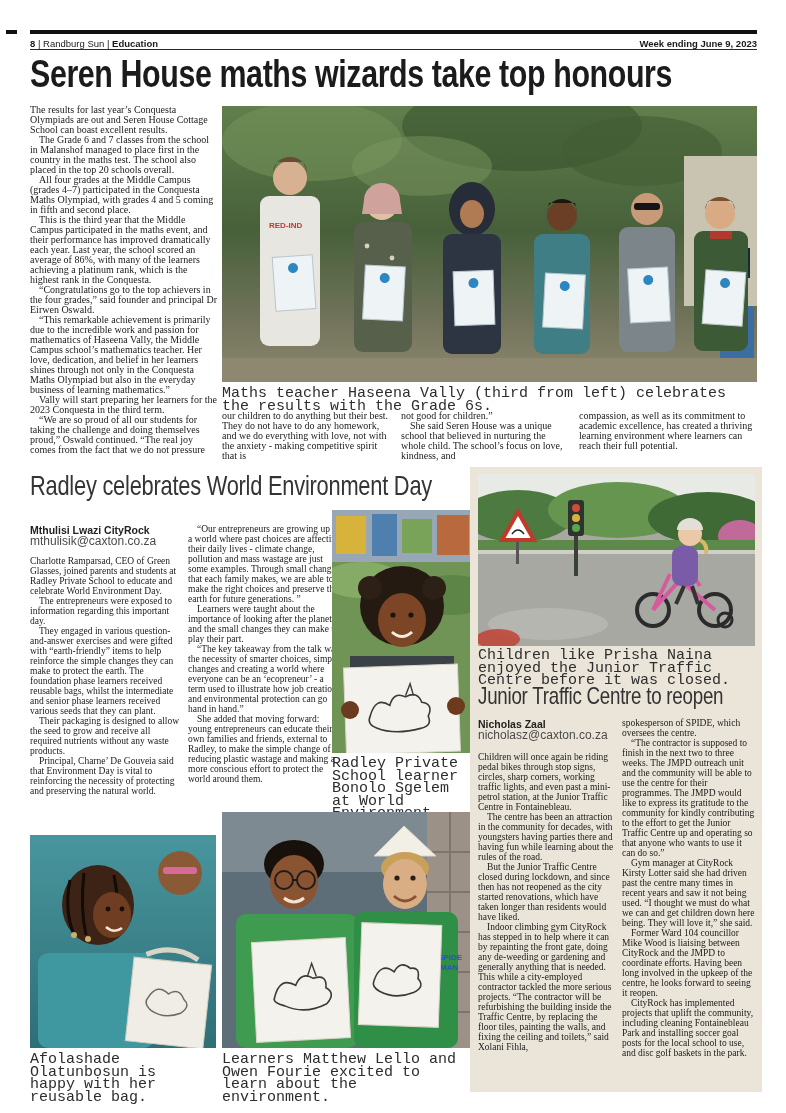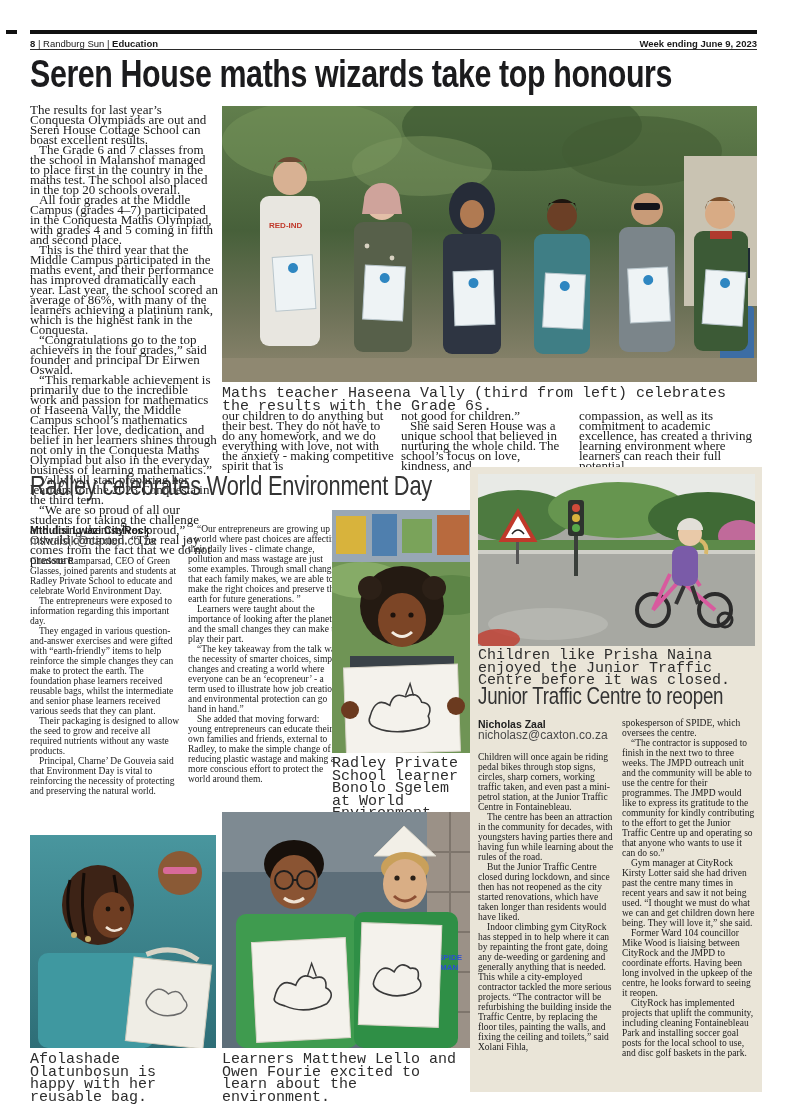--- a/index.html
+++ b/index.html
@@ -21,21 +21,21 @@
       letter-spacing:-0.5px;color:#1b1b1d;white-space:nowrap;transform:scaleX(0.80);transform-origin:0 0;}
   .h2{left:30px;top:470px;font-family:"Liberation Sans",sans-serif;font-weight:400;font-size:28px;
       letter-spacing:-0.3px;color:#343434;white-space:nowrap;transform:scaleX(0.78);transform-origin:0 0;}
   .h3{left:478px;top:682px;font-family:"Liberation Sans",sans-serif;font-weight:400;font-size:24px;
       letter-spacing:-0.3px;color:#323232;white-space:nowrap;transform:scaleX(0.78);transform-origin:0 0;}
 
   
   .bodycol{font-family:"Liberation Serif",serif;color:#202020;}
   .bodycol p{margin:0;text-indent:9px;}
   .bodycol p.np{text-indent:0;}
-  .fs-wide{font-size:13px;line-height:10px;}
+  .fs-wide{font-size:10px;line-height:10px;}
   .fs-nar{font-size:9.5px;line-height:10px;}
 
   .c-seren1{left:30px;top:105px;width:188px;}
   .c-cont-a{left:222px;top:411px;width:172px;}
   .c-cont-b{left:401px;top:411px;width:170px;}
   .c-cont-c{left:579px;top:411px;width:178px;}
 
   .c-rad1{left:30px;top:556px;width:153px;}
   .c-rad2{left:188px;top:524px;width:155px;}
 
@@ -342,21 +342,21 @@
   </div>
   <div class="abs cap cap5">Children like Prisha Naina enjoyed the Junior Traffic Centre before it was closed.</div>
 
   <div class="abs h3">Junior Traffic Centre to reopen</div>
   <div class="abs byline by-tra">
     <div class="bn">Nicholas Zaal</div>
     <div class="be">nicholasz@caxton.co.za</div>
   </div>
 
   <div class="abs bodycol fs-nar c-tra1">
-    <p class="np">Children will once again be riding pedal bikes through stop signs, circles, sharp corners, working traffic taken, and even past a mini-petrol station, at the Junior Traffic Centre in Fontainebleau.</p>
+    <p class="np">Children will once again be riding pedal bikes through stop signs, circles, sharp corners, working traffic lights, and even past a mini-petrol station, at the Junior Traffic Centre in Fontainebleau.</p>
     <p>The centre has been an attraction in the community for decades, with youngsters having parties there and having fun while learning about the rules of the road.</p>
     <p>But the Junior Traffic Centre closed during lockdown, and since then has not reopened as the city started renovations, which have taken longer than residents would have liked.</p>
     <p>Indoor climbing gym CityRock has stepped in to help where it can by repainting the front gate, doing any de-weeding or gardening and generally anything that is needed. This while a city-employed contractor tackled the more serious projects. “The contractor will be refurbishing the building inside the Traffic Centre, by replacing the floor tiles, painting the walls, and fixing the ceiling and toilets,” said Xolani Fihla,</p>
   </div>
   <div class="abs bodycol fs-nar c-tra2">
     <p class="np">spokesperson of SPIDE, which oversees the centre.</p>
     <p>“The contractor is supposed to finish in the next two to three weeks. The JMPD outreach unit and the community will be able to use the centre for their programmes. The JMPD would like to express its gratitude to the community for kindly contributing to the effort to get the Junior Traffic Centre up and operating so that anyone who wants to use it can do so.”</p>
     <p>Gym manager at CityRock Kirsty Lotter said she had driven past the centre many times in recent years and saw it not being used. “I thought we must do what we can and get children down here being. They will love it,” she said.</p>
     <p>Former Ward 104 councillor Mike Wood is liaising between CityRock and the JMPD to coordinate efforts. Having been long involved in the upkeep of the centre, he looks forward to seeing it reopen.</p>
     <p>CityRock has implemented projects that uplift the community, including cleaning Fontainebleau Park and installing soccer goal posts for the local school to use, and disc golf baskets in the park.</p>

